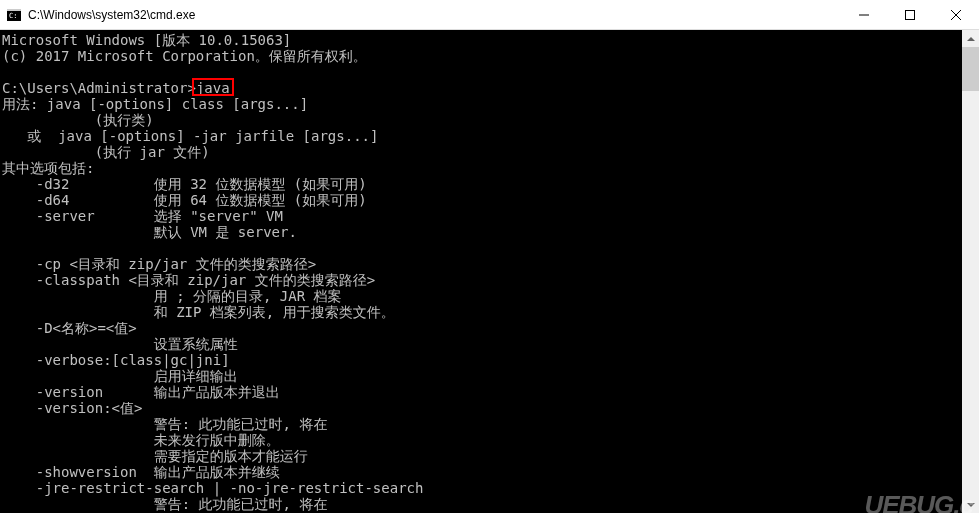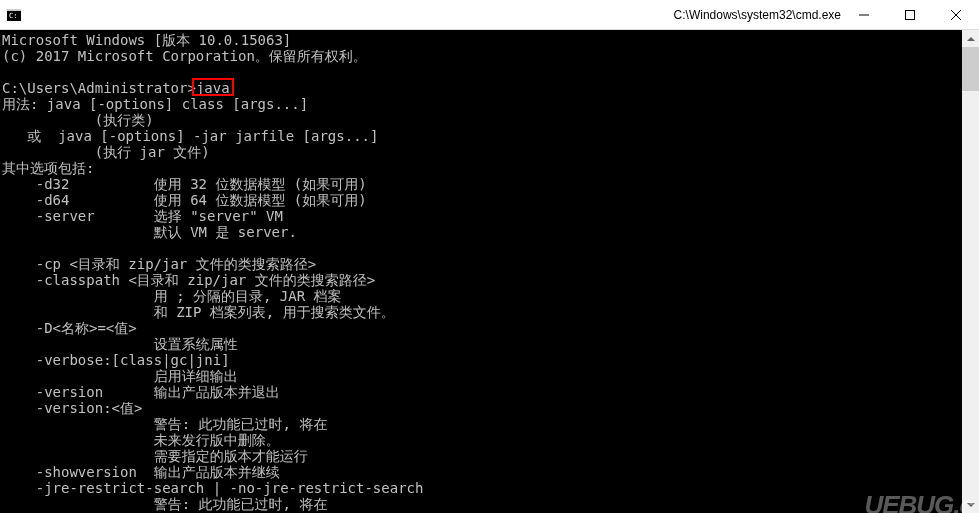--- a/index.html
+++ b/index.html
@@ -21,21 +21,20 @@
   }
   .titlebar .icon {
     width: 16px; height: 16px;
     margin-right: 6px;
     display: flex; align-items: center; justify-content: center;
   }
   .titlebar .title {
     font-size: 12px;
     color: #000;
     flex: 1;
-    text-align: right;
   }
   .winbtns {
     display: flex;
     height: 100%;
   }
   .winbtn {
     width: 46px;
     display: flex;
     align-items: center;
     justify-content: center;

